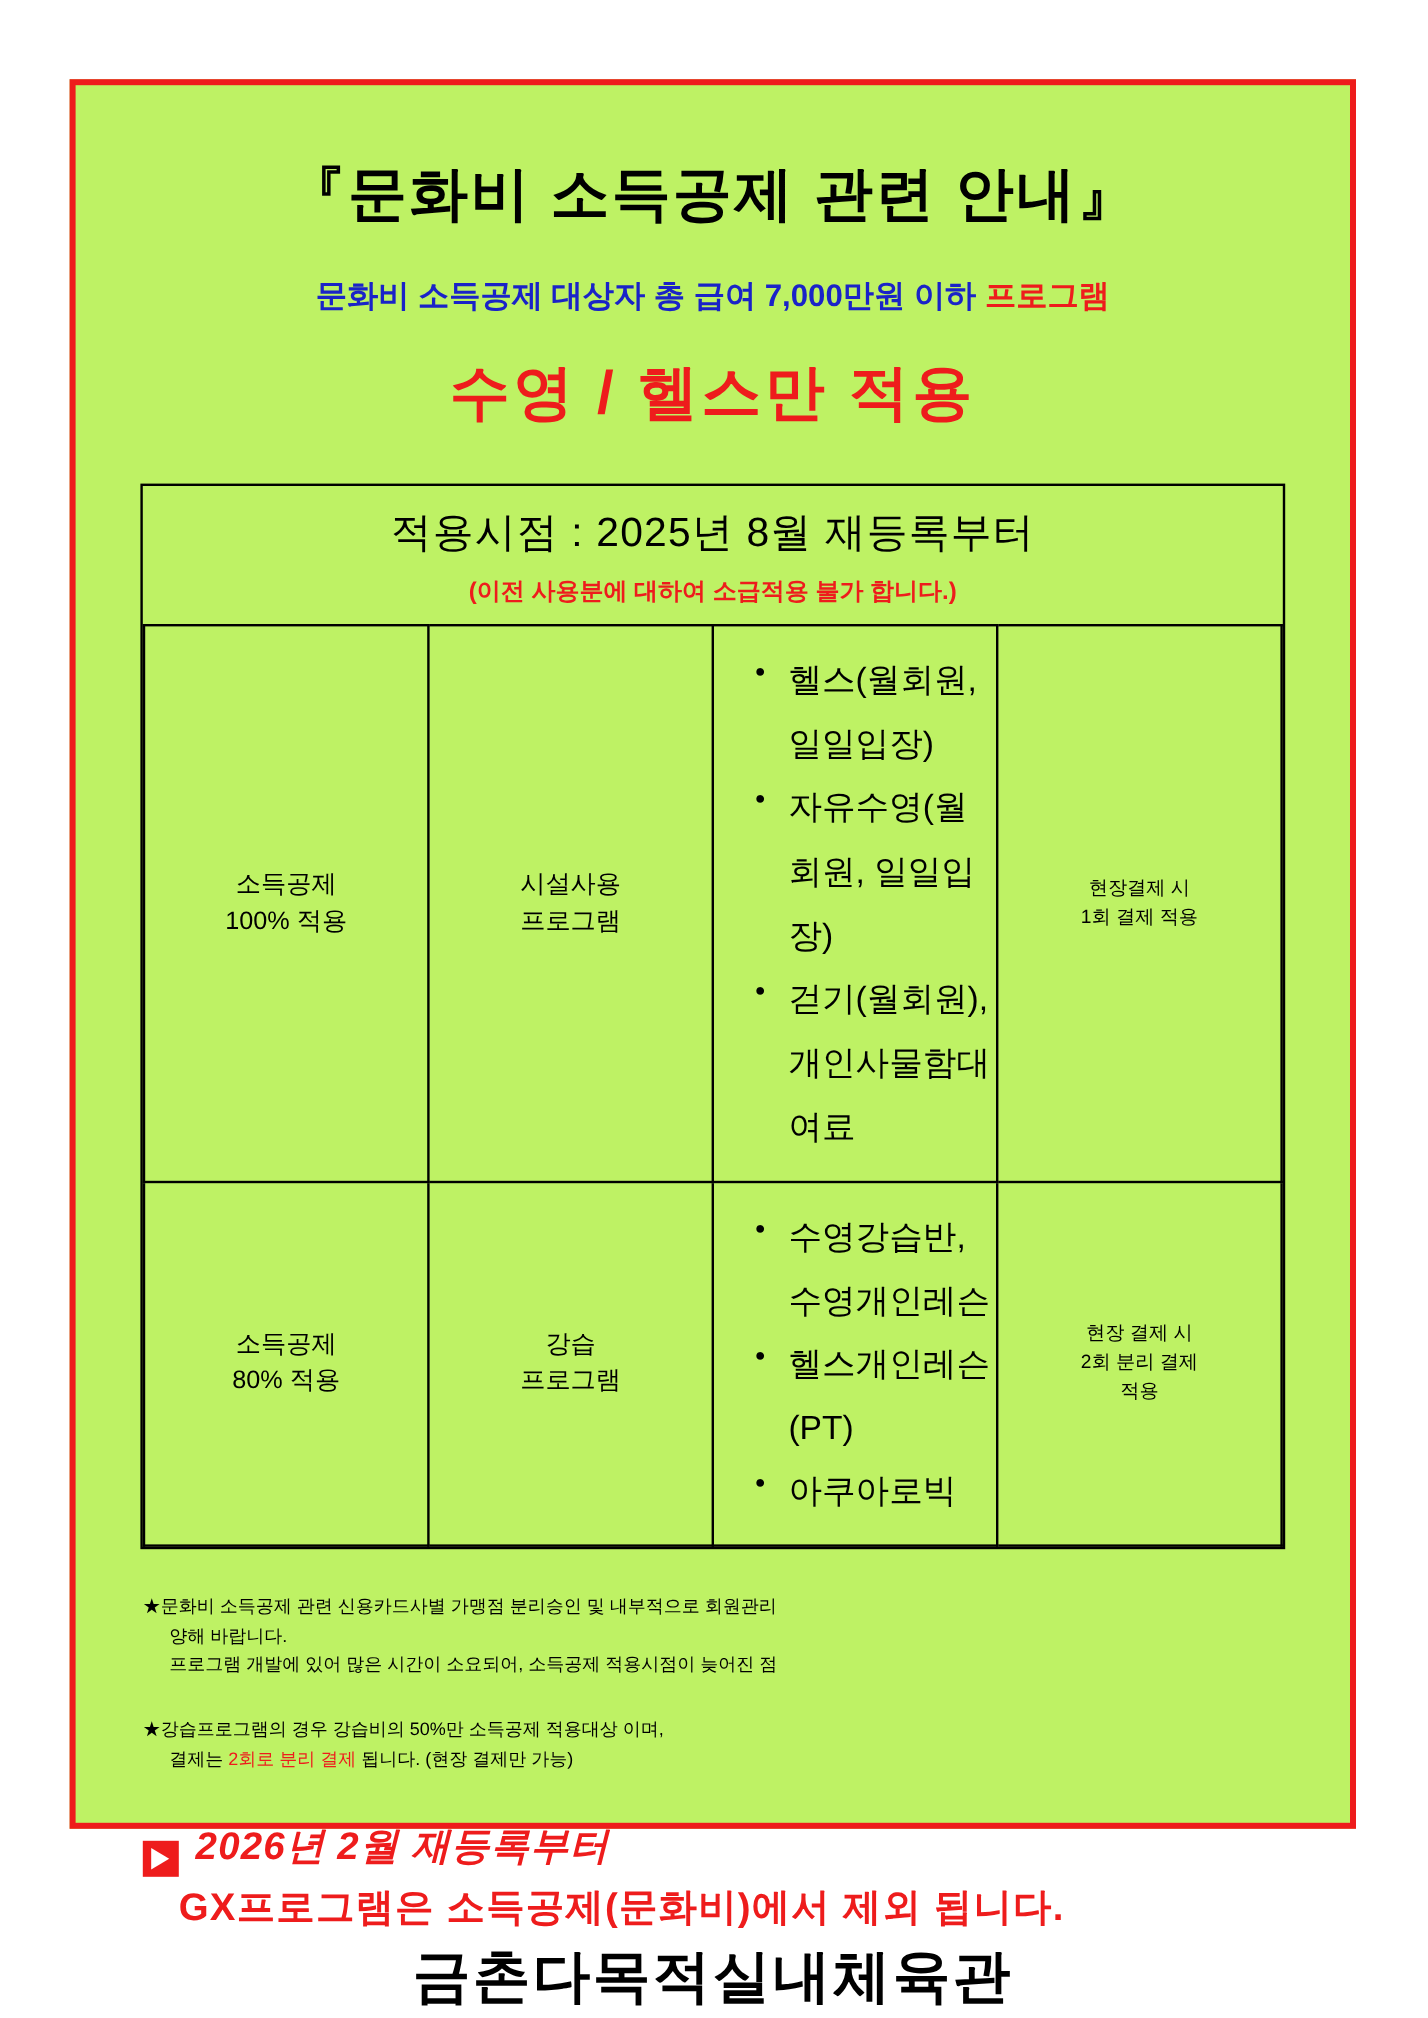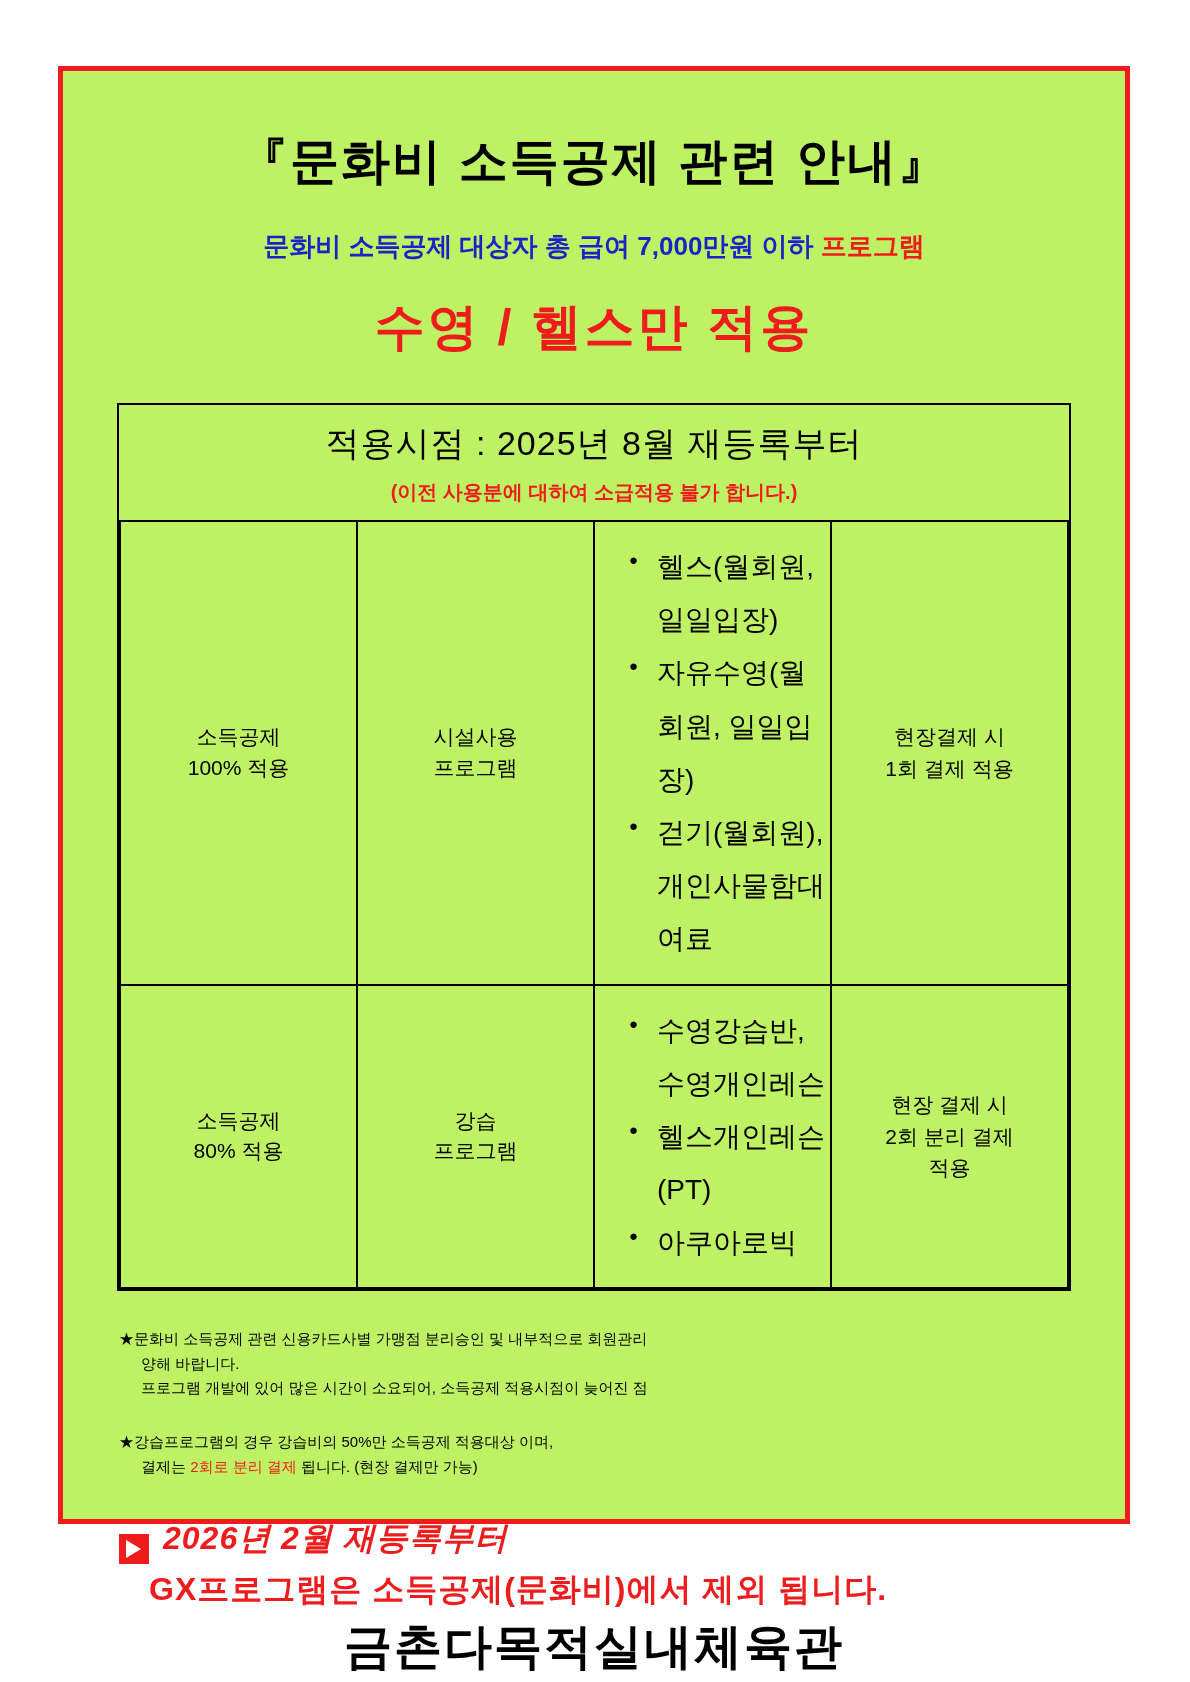--- a/index.html
+++ b/index.html
@@ -125,21 +125,21 @@
     content: "\25CF";
     position: absolute;
     left: 0;
     top: 0;
     font-size: 15px;
     line-height: 2.6;
   }
   .c-right {
     width: 196px;
     text-align: center;
-    font-size: 21px;
+    font-size: 16px;
     line-height: 1.5;
     padding: 36px 6px !important;
   }
 
   
   .notes {
     margin: 36px 10px 0 10px;
     font-size: 15px;
     line-height: 1.62;
   }

